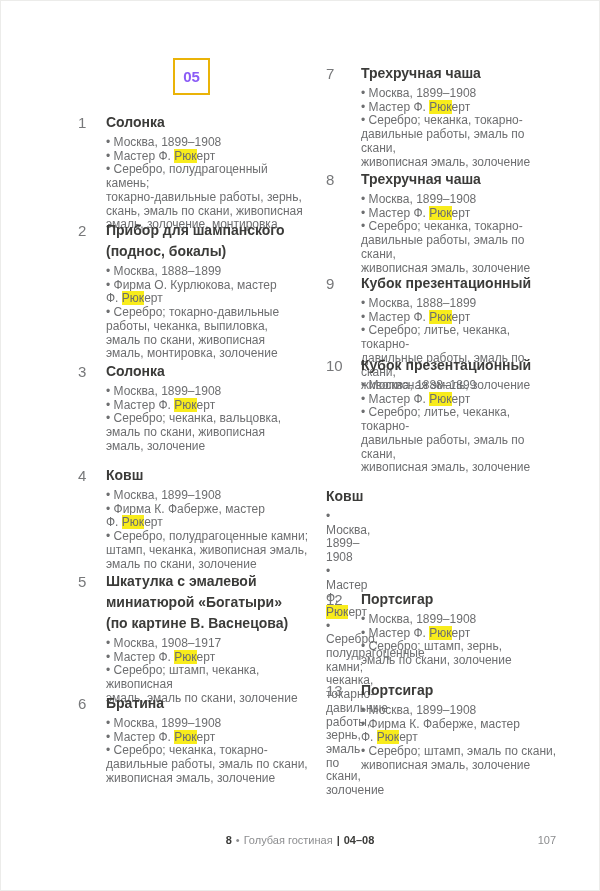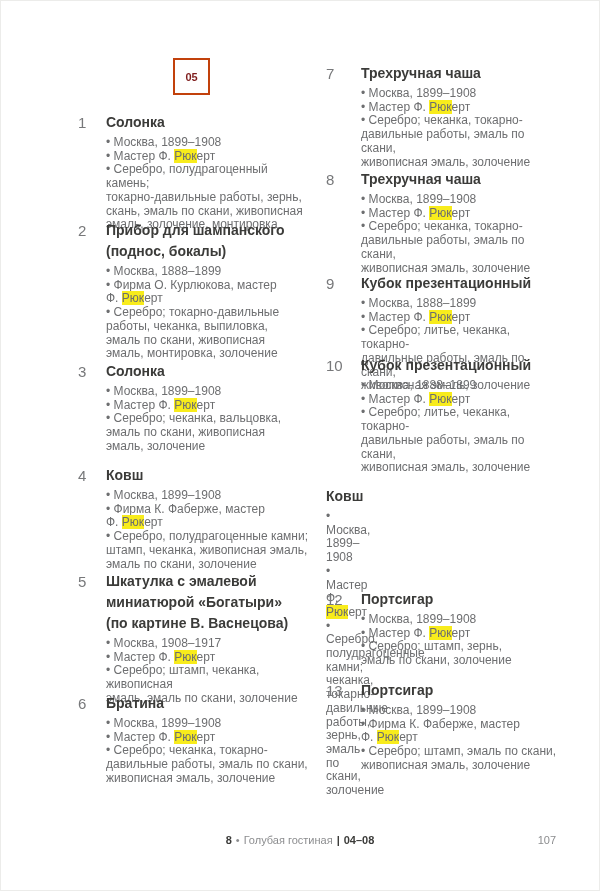--- a/index.html
+++ b/index.html
@@ -12,27 +12,27 @@
     box-sizing: border-box;
     font-family: "Liberation Sans", "DejaVu Sans", sans-serif;
     overflow: hidden;
   }
   .chapter-box {
     position: absolute;
     left: 172px;
     top: 57px;
     width: 33px;
     height: 33px;
-    border: 2px solid #c2410c;
+    border: 2px solid #eab308;
     display: flex;
     align-items: center;
     justify-content: center;
-    font-size: 11px;
+    font-size: 15px;
     font-weight: 700;
-    color: #7f1d1d;
+    color: #8b5cf6;
   }
   .col { position: absolute; top: 0; width: 234px; }
   .col-left  { left: 77px; }
   .col-right { left: 325px; }
   .entry {
     position: absolute;
     left: 0;
     width: 100%;
     display: grid;
   }

